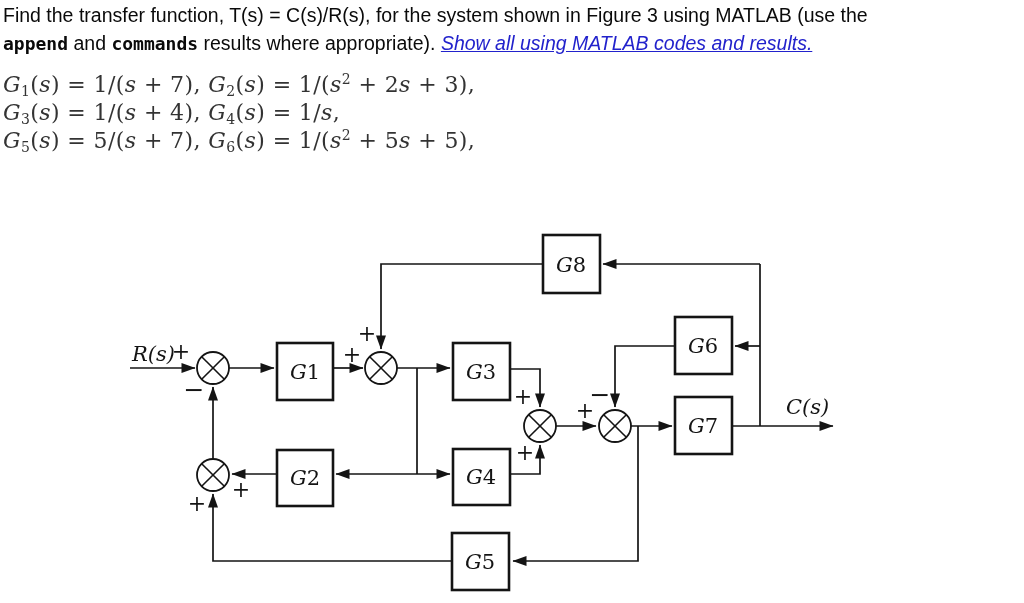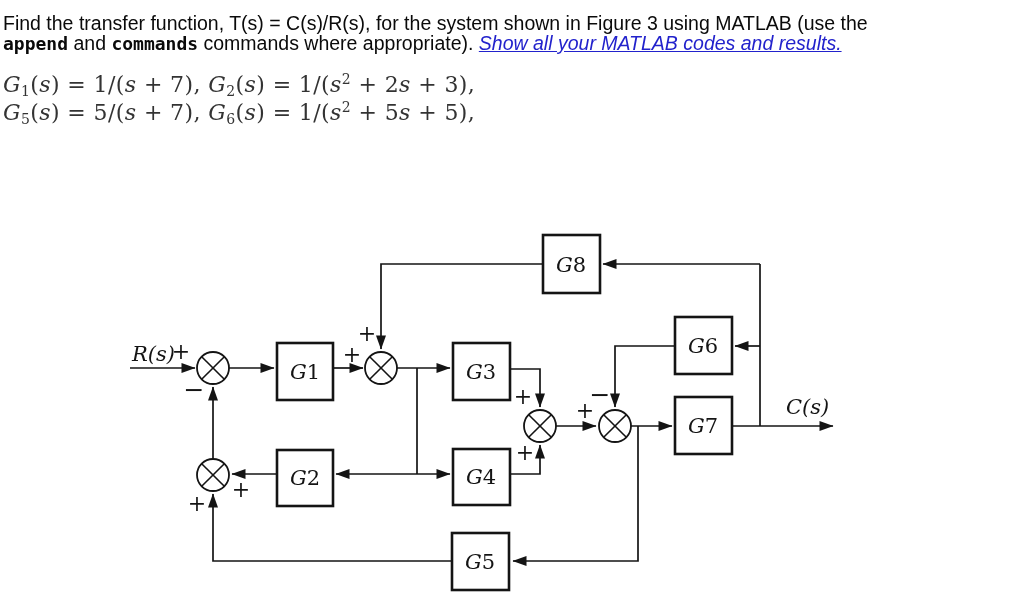--- a/index.html
+++ b/index.html
@@ -3,21 +3,21 @@
 <meta charset="utf-8">
 <style>
   :root { --ink:#141414; --link:#2222cc; --eq:#333333; }
   html,body { margin:0; padding:0; }
   body {
     width:1024px; height:603px; position:relative; background:#ffffff;
     font-family:"Liberation Sans", sans-serif; overflow:hidden;
   }
   .hline { position:absolute; left:3px; white-space:pre; color:#0a0a0a;
            font-size:19.5px; letter-spacing:0px; }
-  #line1 { top:12px; }
+  #line1 { top:4px; }
   #line2 { top:32px; }
   #line2 span { white-space:pre; }
   .code { font-family:"DejaVu Sans Mono", monospace; font-weight:bold; font-size:18px;text-align:right; }
   .em-link { color:var(--link); font-style:italic; text-decoration:underline; }
   #equations { position:absolute; left:3px; top:71px; }
   .eq-line { font-family:"DejaVu Serif", serif; font-size:22px; line-height:28px;
              color:var(--eq); letter-spacing:0.4px; white-space:pre; }
   .eq-line .var { font-style:italic; }
   .eq-line sub, .eq-line sup { font-size:14px; line-height:0; }
   .eq-line sub { vertical-align:-4px; }
@@ -32,24 +32,25 @@
   .blk-label .it { font-style:italic; }
   .sig-label { font-size:21px; font-style:italic; }
   .sign { font-size:22px; text-anchor:middle; }
   .sign-minus { font-size:25px; text-anchor:middle; }
 </style>
 </head>
 <body>
 
 <div id="line1" class="hline">Find the transfer function, T(s) = C(s)/R(s), for the system shown in Figure 3 using MATLAB (use the</div>
 
-<div id="line2" class="hline"><span class="code">append</span><span> and </span><span class="code">commands</span><span> commands where appropriate). </span><span class="em-link">Show all your MATLAB codes and results.</span></div>
+<div id="line2" class="hline"><span class="code">append</span><span> and </span><span class="code">commands</span><span> results where appropriate). </span><span class="em-link">Show all using MATLAB codes and results.</span></div>
 
 <div id="equations">
     <div class="eq-line"><span class="var">G</span><sub>1</sub><span>(</span><span class="var">s</span><span>) = 1/(</span><span class="var">s</span><span> + 7), </span><span class="var">G</span><sub>2</sub><span>(</span><span class="var">s</span><span>) = 1/(</span><span class="var">s</span><sup>2</sup><span> + 2</span><span class="var">s</span><span> + 3),</span></div>
+    <div class="eq-line"><span class="var">G</span><sub>3</sub><span>(</span><span class="var">s</span><span>) = 1/(</span><span class="var">s</span><span> + 4), </span><span class="var">G</span><sub>4</sub><span>(</span><span class="var">s</span><span>) = 1/</span><span class="var">s</span><span>,</span></div>
     <div class="eq-line"><span class="var">G</span><sub>5</sub><span>(</span><span class="var">s</span><span>) = 5/(</span><span class="var">s</span><span> + 7), </span><span class="var">G</span><sub>6</sub><span>(</span><span class="var">s</span><span>) = 1/(</span><span class="var">s</span><sup>2</sup><span> + 5</span><span class="var">s</span><span> + 5),</span></div>
   </div>
 
 <svg id="diagram" width="1024" height="603" viewBox="0 0 1024 603">
   <defs>
     <marker id="arrow" markerUnits="userSpaceOnUse" markerWidth="15" markerHeight="11" refX="14" refY="5.5" orient="auto">
       <path d="M0.5,0.5 L14.5,5.5 L0.5,10.5 Z" fill="#141414"></path>
     </marker>
   </defs>
 

